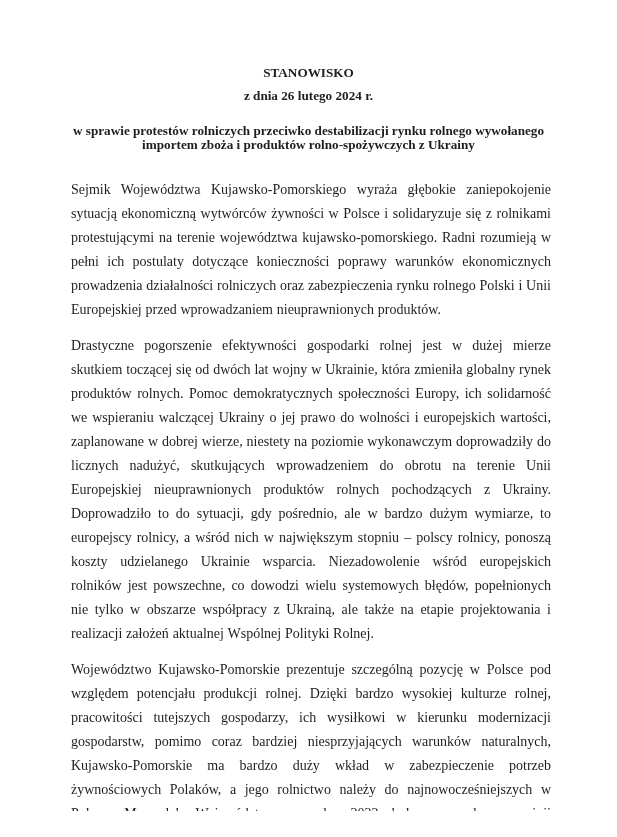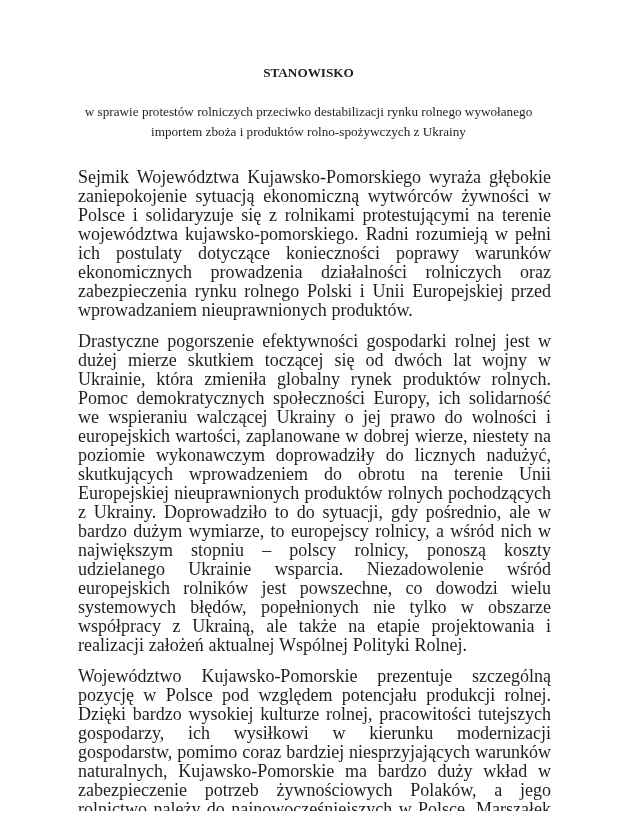--- a/index.html
+++ b/index.html
@@ -20,42 +20,43 @@
   }
   .doc-header {
     text-align: center;
     font-weight: bold;
     font-size: 13.2px;
     line-height: 22.5px;
   }
   .doc-subject {
     margin-top: 17px;
     text-align: center;
-    font-weight: normal;
+    font-weight: bold;
     font-size: 13.2px;
-    line-height: 20px;
+    line-height: 14px;
   }
   .doc-body {
     margin-top: 26px;
   }
   .para {
-    margin: 0 0 12px 12px;
-    font-size: 18px;
-    line-height: 19px;
+    margin: 0 0 12px 5px;
+    font-size: 14px;
+    line-height: 24px;
     text-align: justify;
     word-spacing: 0.3px;
   }
 </style>
 </head>
 <body>
 
 <div class="page">
 
   <div class="doc-header">
     <div class="h-line">STANOWISKO</div>
+    <div class="h-line">z dnia 26 lutego 2024 r.</div>
   </div>
 
   <div class="doc-subject">w sprawie protestów rolniczych przeciwko destabilizacji rynku rolnego wywołanego importem zboża i produktów rolno-spożywczych z Ukrainy</div>
 
   <div class="doc-body">
     <p class="para">Sejmik Województwa Kujawsko-Pomorskiego wyraża głębokie zaniepokojenie sytuacją ekonomiczną wytwórców żywności w Polsce i solidaryzuje się z rolnikami protestującymi na terenie województwa kujawsko-pomorskiego. Radni rozumieją w pełni ich postulaty dotyczące konieczności poprawy warunków ekonomicznych prowadzenia działalności rolniczych oraz zabezpieczenia rynku rolnego Polski i Unii Europejskiej przed wprowadzaniem nieuprawnionych produktów.</p>
     <p class="para">Drastyczne pogorszenie efektywności gospodarki rolnej jest w dużej mierze skutkiem toczącej się od dwóch lat wojny w Ukrainie, która zmieniła globalny rynek produktów rolnych. Pomoc demokratycznych społeczności Europy, ich solidarność we wspieraniu walczącej Ukrainy o jej prawo do wolności i europejskich wartości, zaplanowane w dobrej wierze, niestety na poziomie wykonawczym doprowadziły do licznych nadużyć, skutkujących wprowadzeniem do obrotu na terenie Unii Europejskiej nieuprawnionych produktów rolnych pochodzących z Ukrainy. Doprowadziło to do sytuacji, gdy pośrednio, ale w bardzo dużym wymiarze, to europejscy rolnicy, a wśród nich w największym stopniu – polscy rolnicy, ponoszą koszty udzielanego Ukrainie wsparcia. Niezadowolenie wśród europejskich rolników jest powszechne, co dowodzi wielu systemowych błędów, popełnionych nie tylko w obszarze współpracy z Ukrainą, ale także na etapie projektowania i realizacji założeń aktualnej Wspólnej Polityki Rolnej.</p>
     <p class="para">Województwo Kujawsko-Pomorskie prezentuje szczególną pozycję w Polsce pod względem potencjału produkcji rolnej. Dzięki bardzo wysokiej kulturze rolnej, pracowitości tutejszych gospodarzy, ich wysiłkowi w kierunku modernizacji gospodarstw, pomimo coraz bardziej niesprzyjających warunków naturalnych, Kujawsko-Pomorskie ma bardzo duży wkład w zabezpieczenie potrzeb żywnościowych Polaków, a jego rolnictwo należy do najnowocześniejszych w Polsce. Marszałek Województwa w roku 2022 był sprawozdawcą opinii Europejskiego Komitetu Regionów dotyczącej bezpieczeństwa żywnościowego, a obecnie jest współsprawozdawcą opinii dotyczącej przyszłości Wspólnej Polityki Rolnej po roku 2027, podczas przygotowywania której przeprowadził w ostatnich tygodniach szerokie konsultacje. Powyższe nie tylko upoważnia Sejmik Województwa Kujawsko-Pomorskiego do zainteresowania się problematyką rozwoju rolnictwa, ale wręcz stanowi zobowiązanie do</p>
   </div>
 

